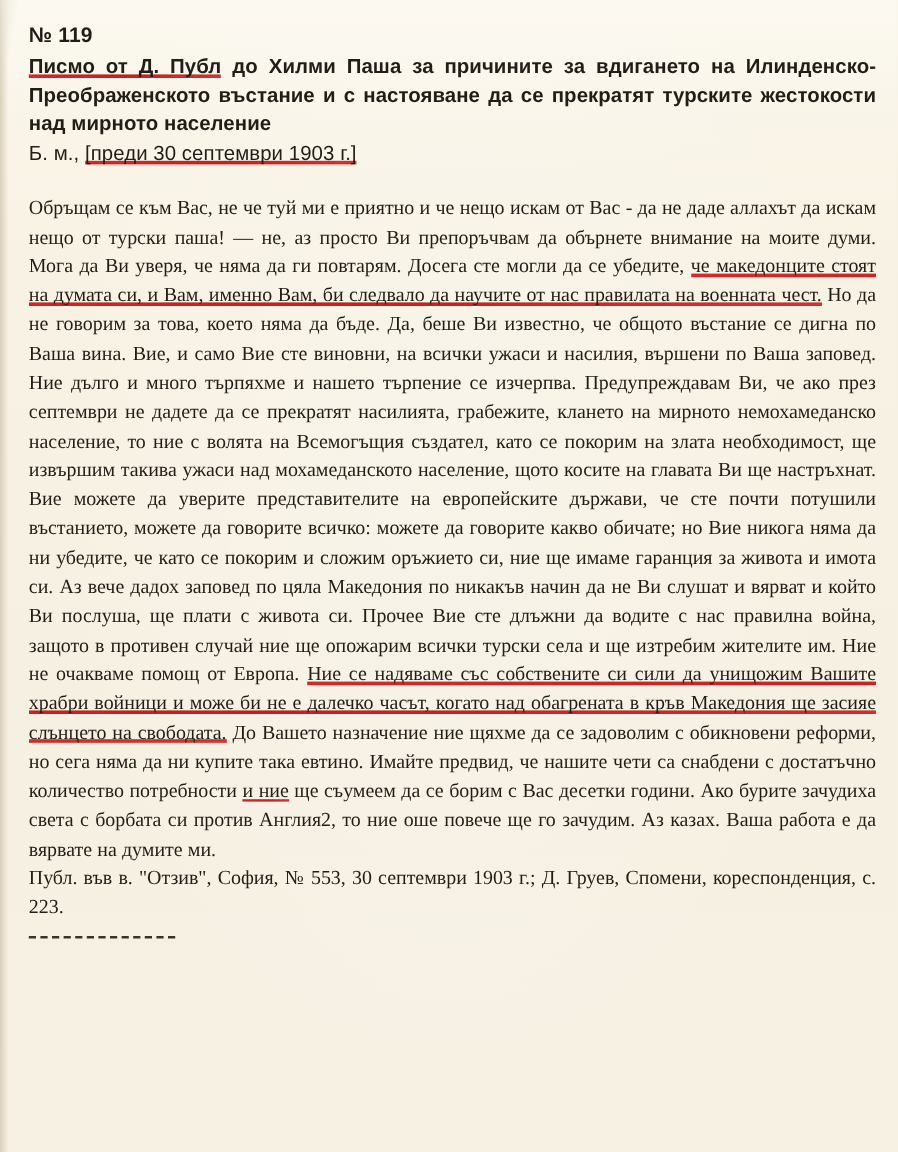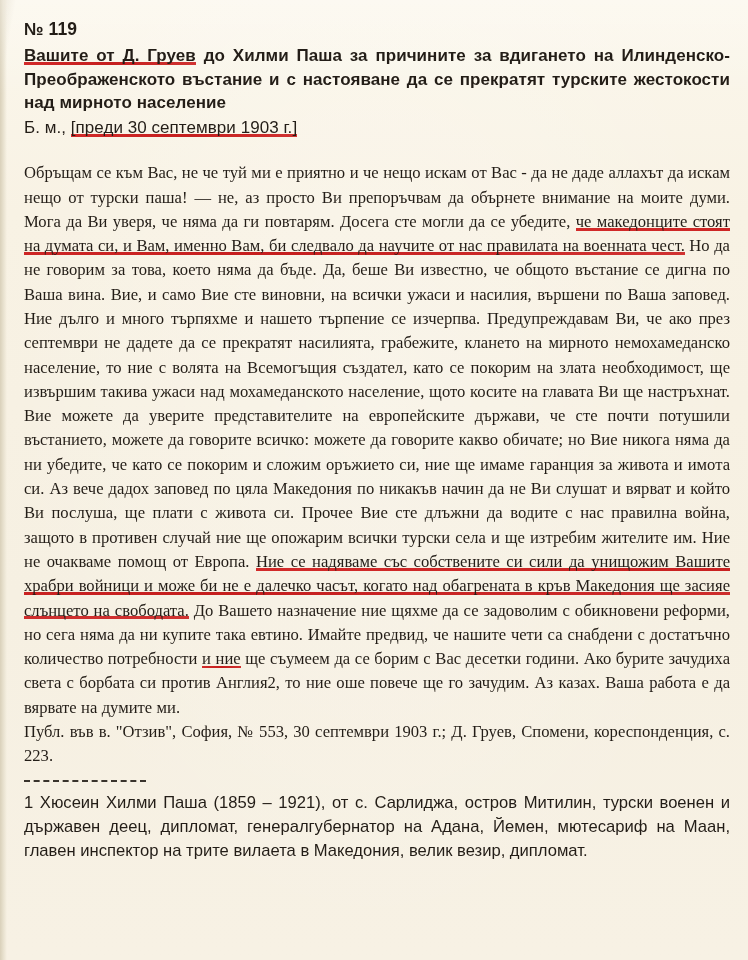--- a/index.html
+++ b/index.html
@@ -138,37 +138,33 @@
 </style>
 </head>
 <body>
 
 <div class="page">
   <div class="inner">
 
     <div class="doc-number">№ 119</div>
 
     <div class="doc-title">
-      <span class="u">Вашите от Д. Груев</span><span id="title-rest"> до Хилми Паша за причините за вдигането на Илинденско-Преображенското въстание и с настояване да се прекратят турските жестокости над мирното население</span>
+      <span class="u">Писмо от Д. Публ</span><span id="title-rest"> до Хилми Паша за причините за вдигането на Илинденско-Преображенското въстание и с настояване да се прекратят турските жестокости над мирното население</span>
     </div>
 
     <div class="doc-dateline">
       <span>Б. м., </span><span class="u">[преди 30 септември 1903 г.]</span>
     </div>
 
     <div class="gap-small"></div>
 
 
     <div class="body-text">
       <span>Обръщам се към Вас, не че туй ми е приятно и че нещо искам от Вас - да не даде аллахът да искам нещо от турски паша! — не, аз просто Ви препоръчвам да обърнете внимание на моите думи. Мога да Ви уверя, че няма да ги повтарям. Досега сте могли да се убедите, </span><span class="u">че македонците стоят на думата си, и Вам, именно Вам, би следвало да научите от нас правилата на военната чест.</span><span> Но да не говорим за това, което няма да бъде. Да, беше Ви известно, че общото въстание се дигна по Ваша вина. Вие, и само Вие сте виновни, на всички ужаси и насилия, вършени по Ваша заповед. Ние дълго и много търпяхме и нашето търпение се изчерпва. Предупреждавам Ви, че ако през септември не дадете да се прекратят насилията, грабежите, клането на мирното немохамеданско население, то ние с волята на Всемогъщия създател, като се покорим на злата необходимост, ще извършим такива ужаси над мохамеданското население, щото косите на главата Ви ще настръхнат. Вие можете да уверите представителите на европейските държави, че сте почти потушили въстанието, можете да говорите всичко: можете да говорите какво обичате; но Вие никога няма да ни убедите, че като се покорим и сложим оръжието си, ние ще имаме гаранция за живота и имота си. Аз вече дадох заповед по цяла Македония по никакъв начин да не Ви слушат и вярват и който Ви послуша, ще плати с живота си. Прочее Вие сте длъжни да водите с нас правилна война, защото в противен случай ние ще опожарим всички турски села и ще изтребим жителите им. Ние не очакваме помощ от Европа. </span><span class="u">Ние се надяваме със собствените си сили да унищожим Вашите храбри войници и може би не е далечко часът, когато над обагрената в кръв Македония ще засияе слънцето на свободата.</span><span> До Вашето назначение ние щяхме да се задоволим с обикновени реформи, но сега няма да ни купите така евтино. Имайте предвид, че нашите чети са снабдени с достатъчно количество потребности </span><span class="u u-thin">и ние</span><span> ще съумеем да се борим с Вас десетки години. Ако бурите зачудиха света с борбата си против Англия2, то ние оше повече ще го зачудим. Аз казах. Ваша работа е да вярвате на думите ми.</span>
     </div>
 
     <div class="body-text pub-line">Публ. във в. "Отзив", София, № 553, 30 септември 1903 г.; Д. Груев, Спомени, кореспонденция, с. 223.</div>
 
     <div class="sep"></div>
 
-    <div class="footnotes">
-      <div class="footnote">1 Хюсеин Хилми Паша (1859 – 1921), от с. Сарлиджа, остров Митилин, турски военен и държавен деец, дипломат, генералгубернатор на Адана, Йемен, мютесариф на Маан, главен инспектор на трите  вилаета в Македония, велик везир, дипломат.</div>
-
-    </div>
 
   </div>
 </div>
 
 </body></html>

